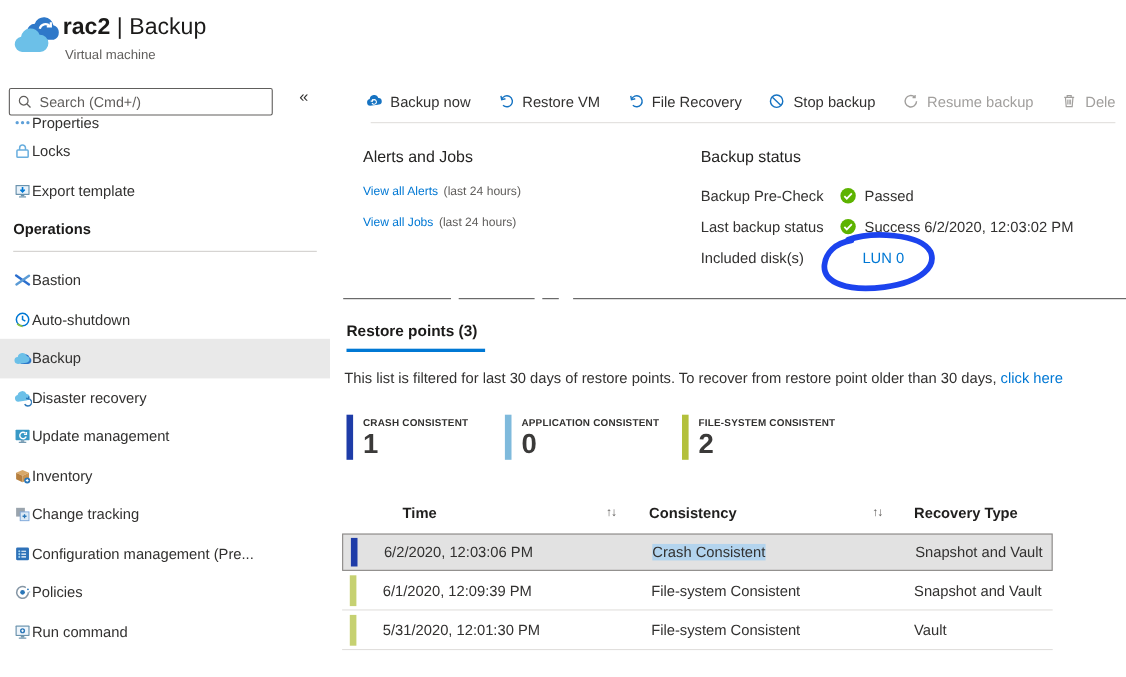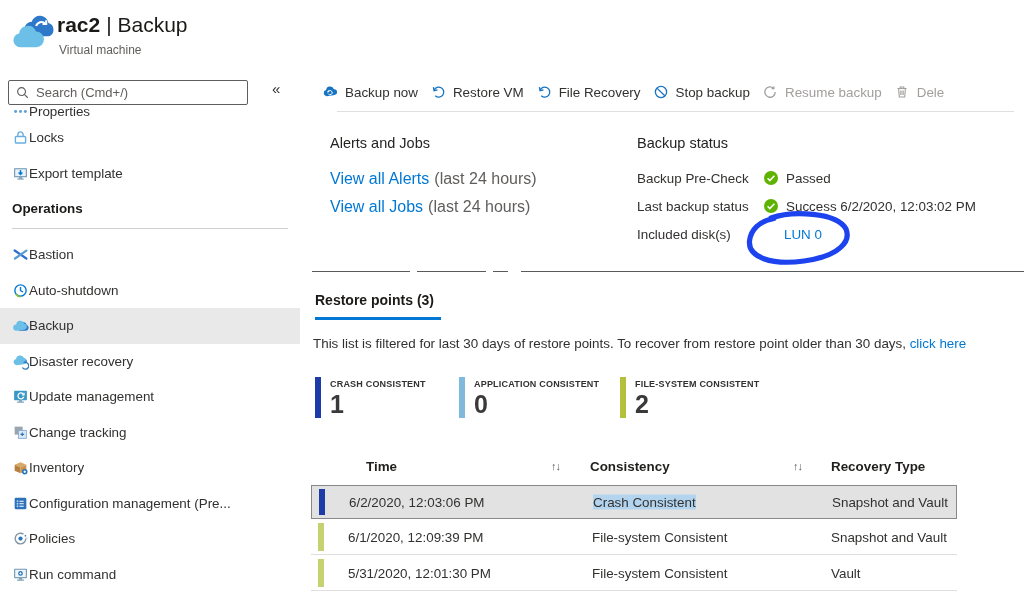--- a/index.html
+++ b/index.html
@@ -30,33 +30,33 @@
   #partial-row { height:16px; overflow:hidden; position:relative; }
   #partial-row .sb-item { position:relative; top:-10px; }
   .sb-item { height:35.5px; display:flex; align-items:center; padding-left:12px; gap:0;
     font-size:13.4px; color:#323130; cursor:pointer; }
   .sb-item.selected { background:#e9e9e9; }
   .sb-section { margin-top:10px; }
   .sb-section .sb-sec-label { padding-left:12px; font-size:13.4px; font-weight:700; color:#1b1a19; height:18px; }
   .sb-section hr { border:none; border-top:1px solid #d2d0ce; margin:9px 12px 8px 12px; }
 
   
-  #toolbar { left:322px; top:79px; width:702px; height:26px; display:flex; gap:12px;
-    align-items:center; white-space:nowrap; overflow:hidden; }
+  #toolbar { left:322px; top:79px; width:702px; height:26px; display:flex; gap:24px;
+    align-items:center; white-space:nowrap; overflow:hidden;justify-content:center; }
   .tb-item { display:flex; align-items:center; gap:7px; font-size:13.4px; color:#323130;
     background:none; border:none; font-family:inherit; cursor:pointer; flex:0 0 auto; }
   .tb-item.disabled { color:#a19f9d; cursor:default; }
   #toolbar-divider { left:337px; top:111px; width:677px; height:1px; background:#e1dfdd; }
 
   
   .sec-title { font-size:14.5px; color:#252423; }
   #alerts-title { left:330px; top:135px; }
   #status-title { left:637px; top:135px; }
   .link { color:#0078d4; text-decoration:none; cursor:pointer; }
-  .alerts-row { left:330px; height:20px; font-size:16px; display:flex; align-items:flex-end; }
+  .alerts-row { left:330px; height:20px; font-size:11px; display:flex; align-items:flex-start; }
   .alerts-row .suffix { color:#605e5c; margin-left:5px; }
   .status-row { left:637px; height:20px; font-size:13.4px; display:flex; align-items:center; }
   .status-row .st-label { width:126px; flex:0 0 126px; color:#323130; }
   .status-row .st-val { display:flex; align-items:center; gap:7px; }
   .status-row .lun { margin-left:21px; }
 
   #annotation { left:737px; top:210px; pointer-events:none; }
 
   .seg { height:1px; background:#5a5a5a; top:271px; }
 
@@ -197,38 +197,38 @@
               <path d="M11.3 4.5v2h-2" fill="none" stroke="#fff" stroke-width="1.2"></path>
               <rect x="6.5" y="11.5" width="3" height="1.3" fill="#6b93ad"></rect>
               <rect x="4.8" y="12.8" width="6.4" height="1" fill="#6b93ad"></rect>
             </svg>
           </span>
           <span>Update management</span>
         </div>
         <div class="sb-item">
           <span class="icon">
             <svg width="17" height="17" viewBox="0 0 16 16">
-              <rect x="2.5" y="2.5" width="7.5" height="7.5" fill="#9aa4ad"></rect>
-              <rect x="6" y="6" width="7.5" height="7.5" fill="#dce9f5" stroke="#7da7d9" stroke-width="0.8"></rect>
-              <path d="M9.7 8v3.4M8 9.7h3.4" stroke="#2a76b8" stroke-width="1.1"></path>
-            </svg>
-          </span>
-          <span>Change tracking</span>
-        </div>
-        <div class="sb-item">
-          <span class="icon">
-            <svg width="17" height="17" viewBox="0 0 16 16">
               <path d="M2.5 5.5L8 3l5.5 2.5L8 8z" fill="#d8a868"></path>
               <path d="M2.5 5.5V11L8 13.5V8z" fill="#b67f3e"></path>
               <path d="M13.5 5.5V11L8 13.5V8z" fill="#c9934f"></path>
               <circle cx="12" cy="12" r="2.6" fill="#2a76b8"></circle>
               <path d="M10.8 12h2.4M12 10.8v2.4" stroke="#fff" stroke-width="0.9"></path>
             </svg>
           </span>
           <span>Inventory</span>
+        </div>
+        <div class="sb-item">
+          <span class="icon">
+            <svg width="17" height="17" viewBox="0 0 16 16">
+              <rect x="2.5" y="2.5" width="7.5" height="7.5" fill="#9aa4ad"></rect>
+              <rect x="6" y="6" width="7.5" height="7.5" fill="#dce9f5" stroke="#7da7d9" stroke-width="0.8"></rect>
+              <path d="M9.7 8v3.4M8 9.7h3.4" stroke="#2a76b8" stroke-width="1.1"></path>
+            </svg>
+          </span>
+          <span>Change tracking</span>
         </div>
         <div class="sb-item">
           <span class="icon">
             <svg width="17" height="17" viewBox="0 0 16 16">
               <rect x="2.5" y="2.5" width="11" height="11" rx="1.2" fill="#2e71b8"></rect>
               <circle cx="5.2" cy="5.8" r="0.9" fill="#9fd5f5"></circle>
               <circle cx="5.2" cy="8.2" r="0.9" fill="#9fd5f5"></circle>
               <circle cx="5.2" cy="10.6" r="0.9" fill="#9fd5f5"></circle>
               <path d="M7 5.8h4M7 8.2h4M7 10.6h4" stroke="#fff" stroke-width="1"></path>
             </svg>

